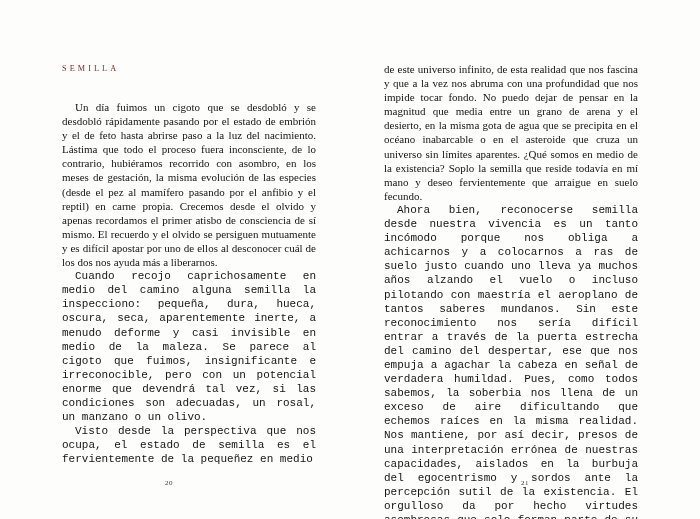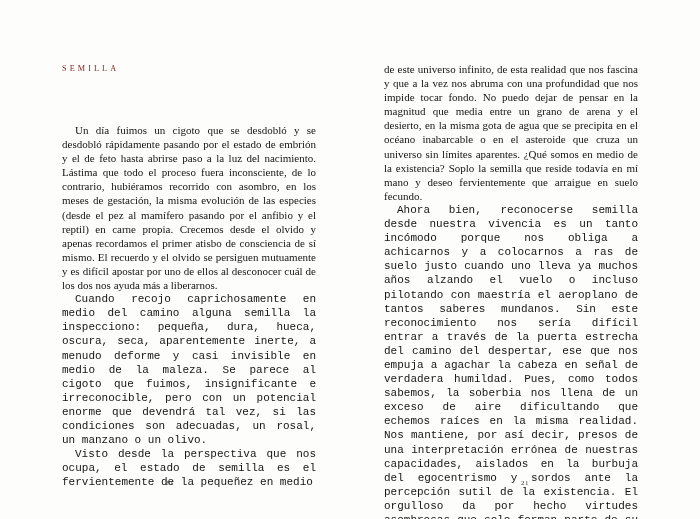--- a/index.html
+++ b/index.html
@@ -35,21 +35,21 @@
   .chapter-title {
     margin-top: 64px;
     font-family: "Liberation Serif", serif;
     font-size: 8.2px;
     letter-spacing: 3.1px;
     color: #7a1f20;
     text-transform: uppercase;
     font-weight: normal;
   }
   .body-col {
-    margin-top: 50px;
+    margin-top: 27px;
   }
   .body-col.right-top {
     margin-top: 62px;
   }
   p.para {
     margin: 0;
     font-size: 11px;
     line-height: 14.1px;
     text-align: justify;
     text-justify: inter-word;

